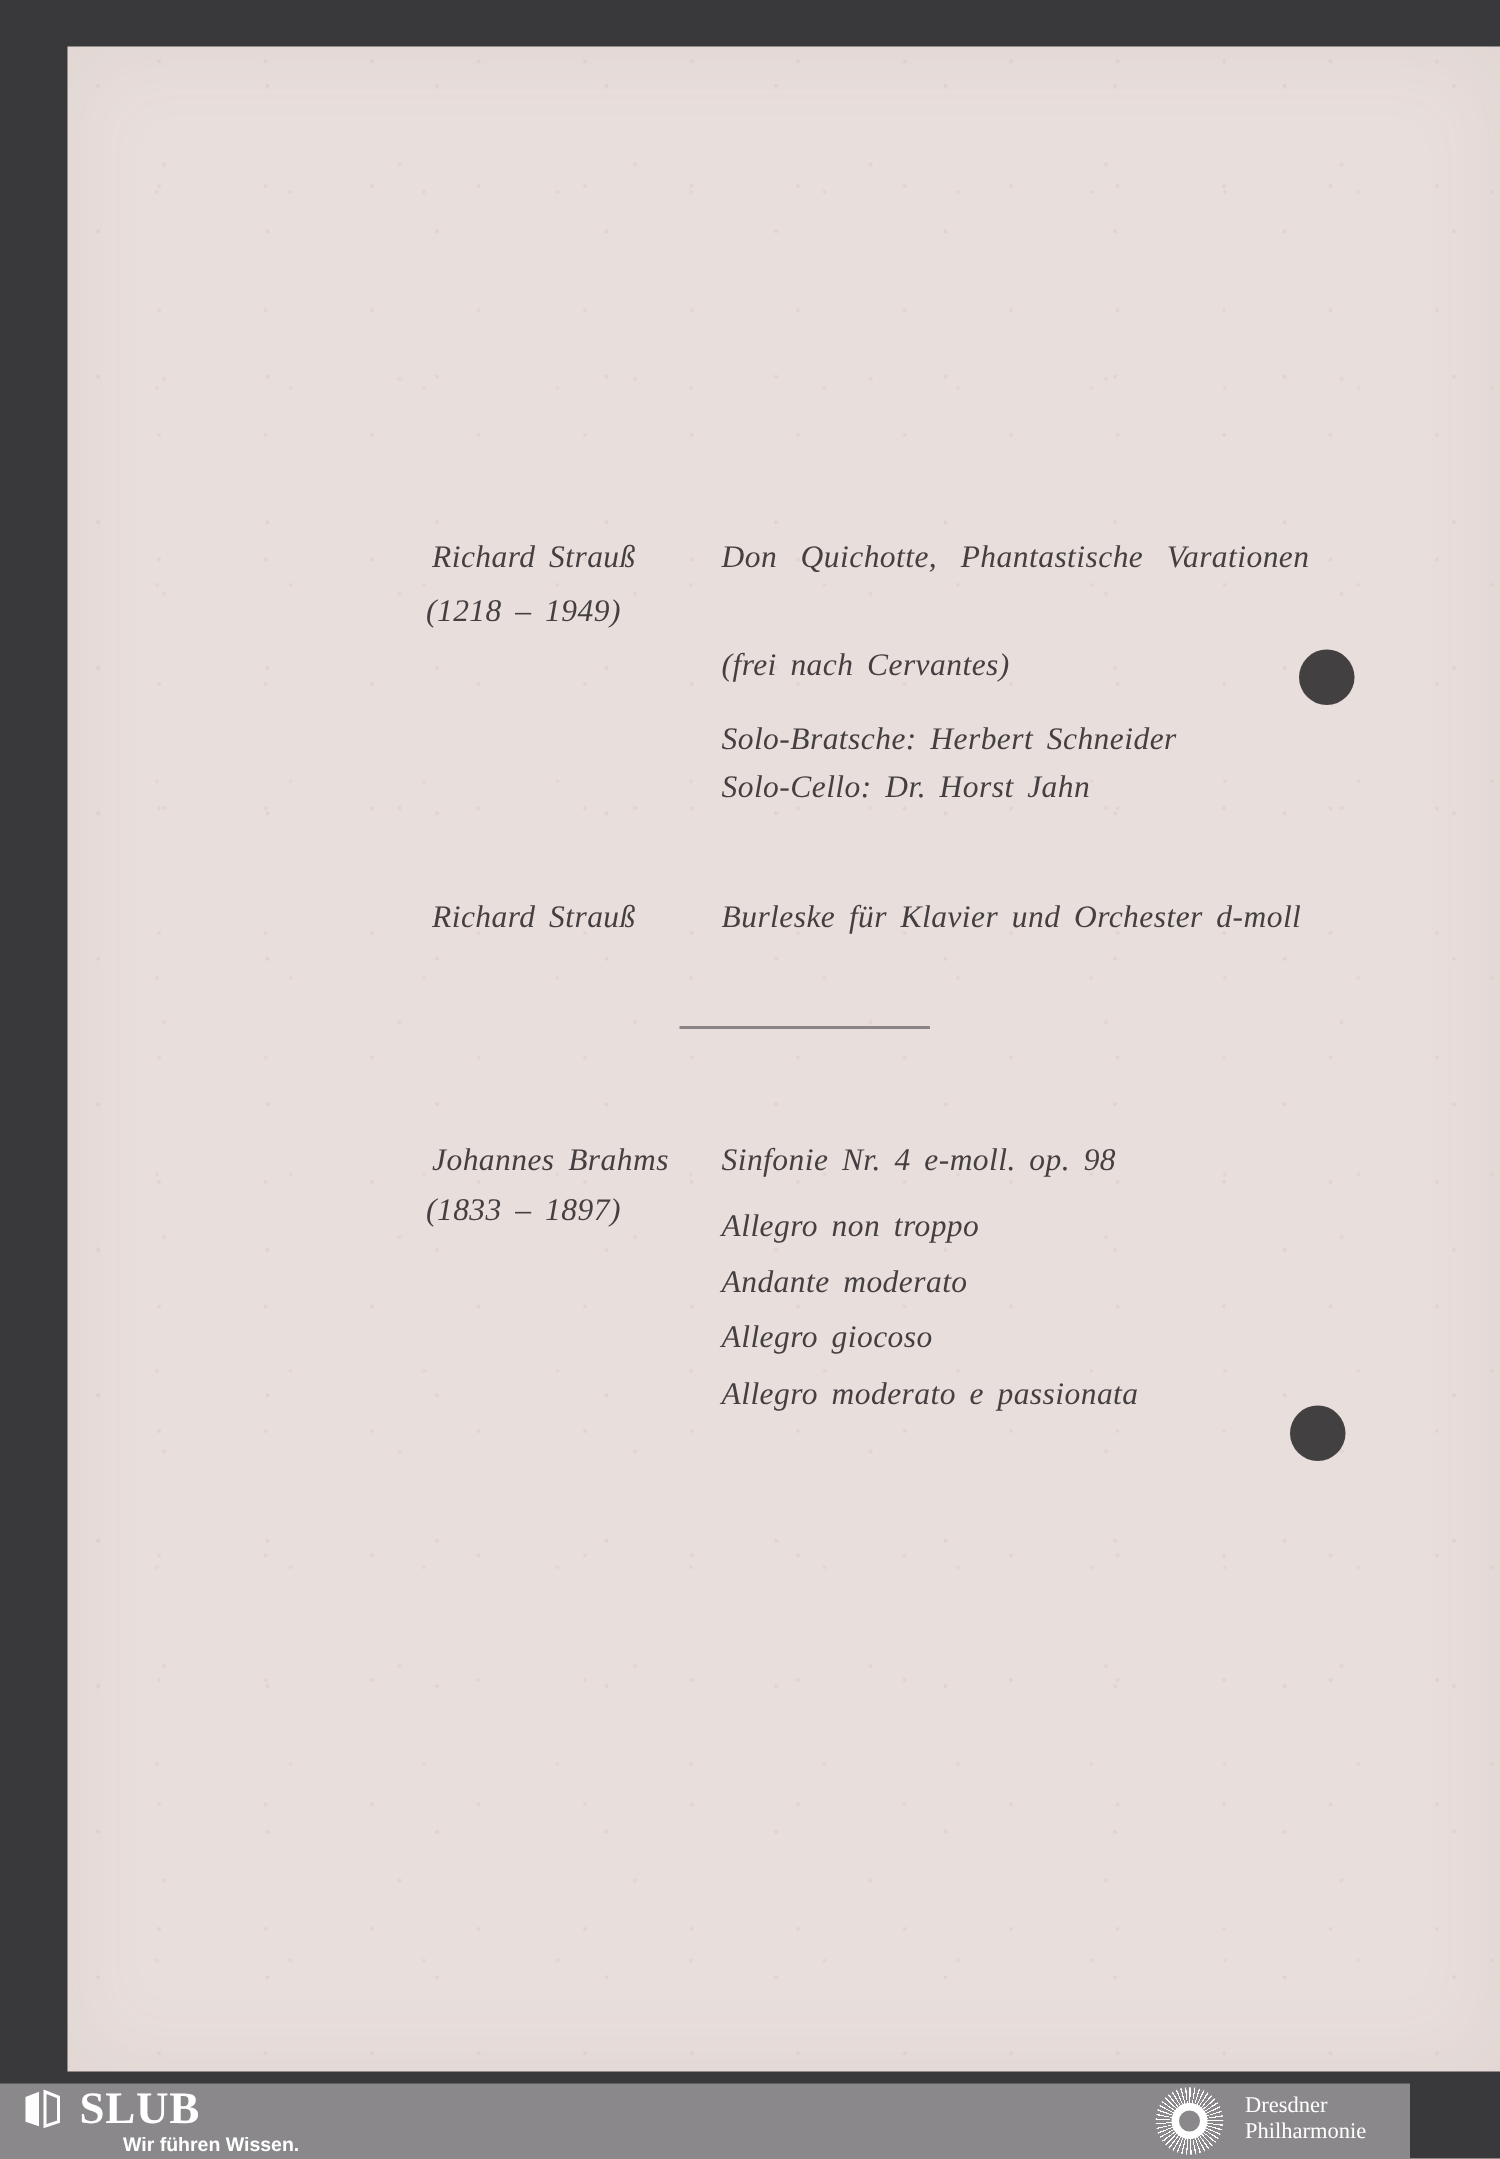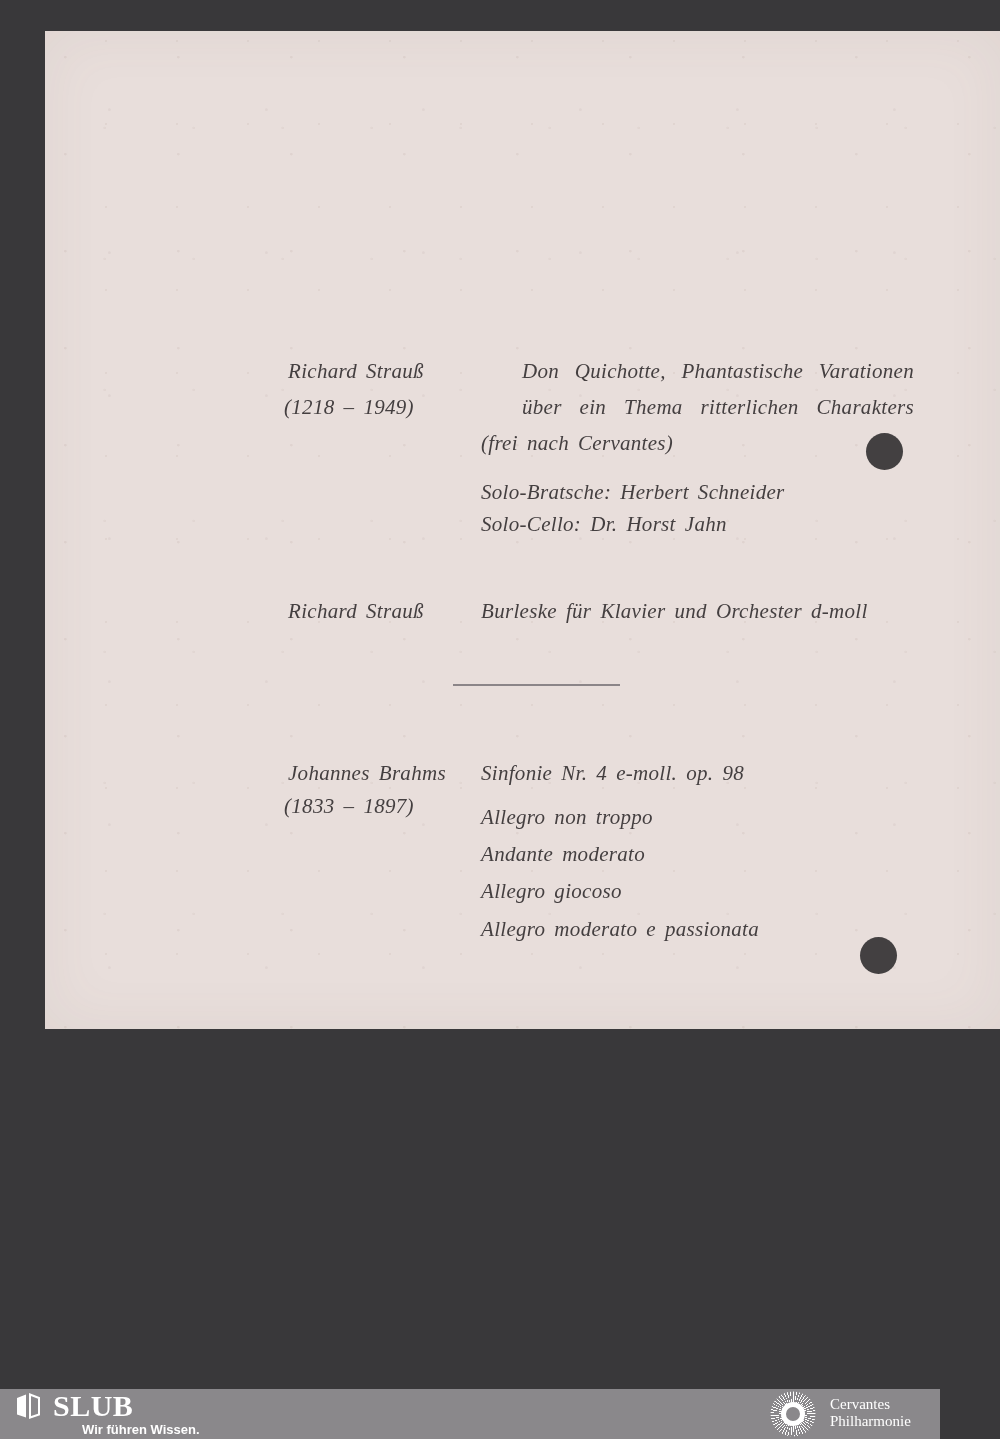--- a/index.html
+++ b/index.html
@@ -15,21 +15,21 @@
   body{
     width:1000px;height:1439px;
     background:var(--background);
     font-family:"Liberation Serif", serif;
     overflow:hidden;position:relative;
   }
   .stage{position:absolute;inset:0;width:1000px;height:1439px;}
 
   
   .paper{
-    position:absolute;left:45px;top:31px;width:955px;height:998px;
+    position:absolute;left:45px;top:31px;width:955px;height:1350px;
     background-color:var(--paper);
     background-image:
       radial-gradient(circle at 18% 27%, rgba(146,117,104,.10) 0 1px, transparent 1.6px),
       radial-gradient(circle at 67% 74%, rgba(146,117,104,.08) 0 1px, transparent 1.6px),
       radial-gradient(circle at 41% 55%, rgba(120,96,88,.07) 0 1px, transparent 1.8px),
       radial-gradient(circle at 86% 12%, rgba(146,117,104,.09) 0 1px, transparent 1.5px);
     background-size:113px 97px, 89px 131px, 157px 143px, 71px 83px;
     box-shadow:inset 0 0 60px rgba(120,95,90,.07);
   }
 
@@ -43,21 +43,21 @@
     position:absolute;
     font-style:italic;
     font-size:21px;line-height:27px;
     color:var(--ink);
     letter-spacing:.3px;word-spacing:3.5px;
     white-space:nowrap;
   }
   .col-composer{left:243px;}
   .col-dates{left:239px;}
   .col-work{left:436px;}
-  .fit{width:392px;white-space:normal;text-align:justify;text-align-last:justify;margin-left:41px;}
+  .fit{width:392px;white-space:normal;text-align:justify;text-align-last:justify;}
 
   .divider{
     position:absolute;left:408px;top:653px;width:167px;height:2px;
     background:var(--divider);
   }
 
   
   .footer{
     position:absolute;left:0;bottom:0;width:940px;height:50px;
     background:var(--footer-bar);
@@ -99,21 +99,20 @@
 <body>
 
 <div class="stage">
 
   <div class="paper">
 
     <div class="line col-composer" style="top:327px">Richard Strauß</div>
     <div class="line col-work fit" style="top:327px">Don Quichotte, Phantastische Varationen</div>
 
     <div class="line col-dates" style="top:363px">(1218 – 1949)</div>
-    <div class="line col-work fit" style="top:363px">über ein Thema ritterlichen Charakters</div>
 
     <div class="line col-work" style="top:399px">(frei nach Cervantes)</div>
 
     <div class="line col-work" style="top:480px">Solo-Cello: Dr. Horst Jahn</div>
     <div class="line col-work" style="top:448px">Solo-Bratsche: Herbert Schneider</div>
 
     <div class="line col-composer" style="top:567px">Richard Strauß</div>
     <div class="line col-work" style="top:567px">Burleske für Klavier und Orchester d-moll</div>
 
     <div class="divider"></div>
@@ -144,19 +143,19 @@
       <span class="slub-wordmark">SLUB</span>
       <span class="slub-tagline">Wir führen Wissen.</span>
     </div>
 
     <div class="dp-group">
       <span class="dp-sunburst">
         <span class="dp-rays"></span>
         <span class="dp-ring"></span>
       </span>
       <span class="dp-text">
-        <span>Cervantes</span><br>
+        <span>Dresdner</span><br>
         <span>Philharmonie</span>
       </span>
     </div>
 
   </div>
 </div>
 
 </body></html>

